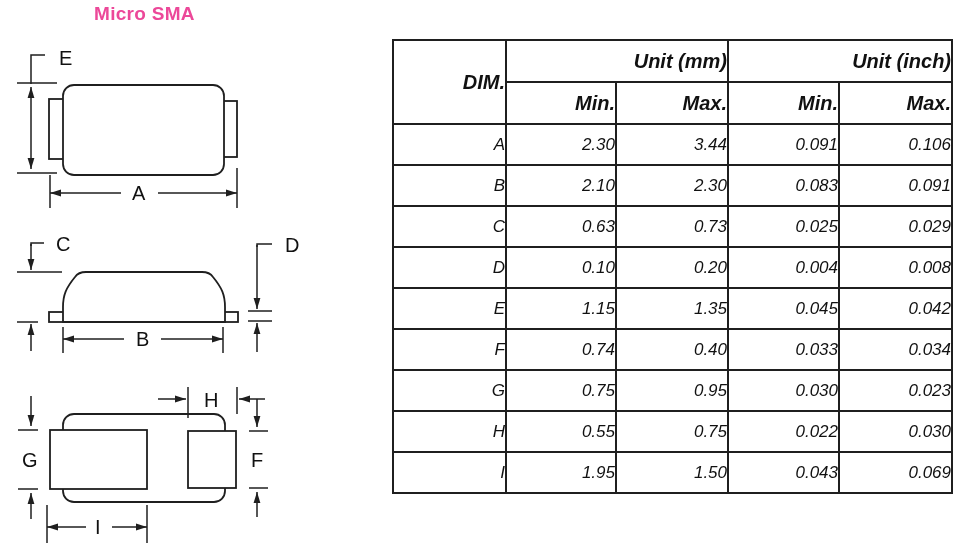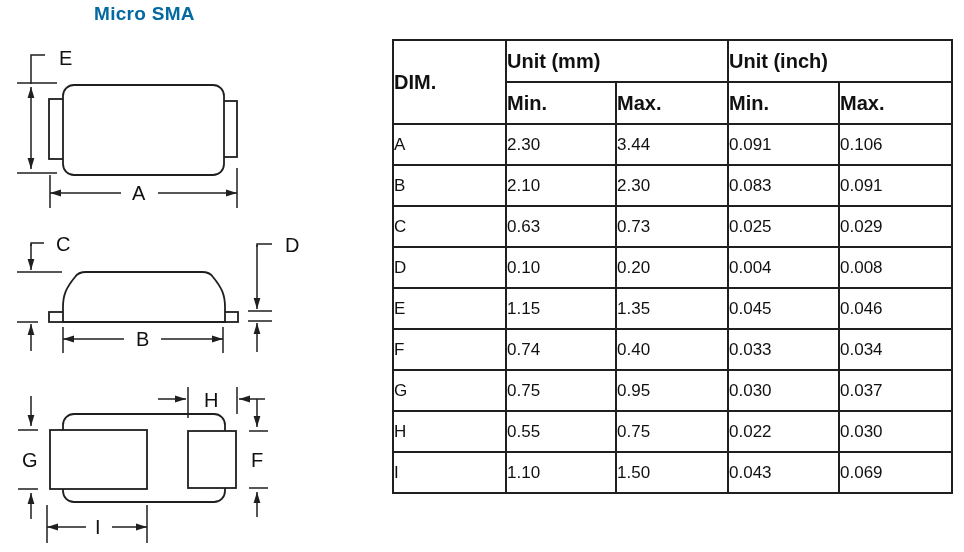--- a/index.html
+++ b/index.html
@@ -2,32 +2,32 @@
 <html><head>
 <meta charset="utf-8">
 <style>
   html,body{margin:0;padding:0;background:#ffffff;}
   .screen{
     position:relative;width:964px;height:552px;background:#ffffff;
     font-family:"Liberation Sans",sans-serif;color:#1f1f1f;overflow:hidden;
   }
   .page-title{
     position:absolute;left:94px;top:3px;
-    font-size:19px;font-weight:bold;letter-spacing:.3px;color:#0369a1;
+    font-size:19px;font-weight:bold;letter-spacing:.3px;color:#ec4899;
   }
   svg.drawings{position:absolute;left:0;top:0;}
   svg.drawings .body{fill:#ffffff;stroke:#1f1f1f;stroke-width:1.8;}
   svg.drawings .dimline{fill:none;stroke:#1f1f1f;stroke-width:1.5;}
   svg.drawings text{font-family:"Liberation Sans",sans-serif;font-size:20px;fill:#111;}
   .dim-table{
     position:absolute;left:392px;top:39px;width:559px;
     border-collapse:collapse;table-layout:fixed;background:#ffffff;
   }
   .dim-table th,.dim-table td{
-    border:2px solid #1f1f1f;text-align:left;vertical-align:middle;padding:0;
+    border:2px solid #1f1f1f;text-align:right;vertical-align:middle;padding:0;font-style:italic;
   }
   .dim-table thead tr{height:42px;}
   .dim-table tbody tr{height:41px;}
   .dim-table th{font-size:20px;font-weight:bold;color:#111;}
   .dim-table td{font-size:17px;font-weight:400;color:#111;}
 </style>
 </head>
 <body>
 
 <div class="screen">
@@ -182,46 +182,46 @@
         <td>0.10</td>
         <td>0.20</td>
         <td>0.004</td>
         <td>0.008</td>
       </tr>
       <tr>
         <td>E</td>
         <td>1.15</td>
         <td>1.35</td>
         <td>0.045</td>
-        <td>0.046</td>
+        <td>0.042</td>
       </tr>
       <tr>
         <td>F</td>
         <td>0.74</td>
         <td>0.40</td>
         <td>0.033</td>
         <td>0.034</td>
       </tr>
       <tr>
         <td>G</td>
         <td>0.75</td>
         <td>0.95</td>
         <td>0.030</td>
-        <td>0.037</td>
+        <td>0.023</td>
       </tr>
       <tr>
         <td>H</td>
         <td>0.55</td>
         <td>0.75</td>
         <td>0.022</td>
         <td>0.030</td>
       </tr>
       <tr>
         <td>I</td>
-        <td>1.10</td>
+        <td>1.95</td>
         <td>1.50</td>
         <td>0.043</td>
         <td>0.069</td>
       </tr>
     </tbody>
   </table>
 
 </div>
 
 </body></html>

